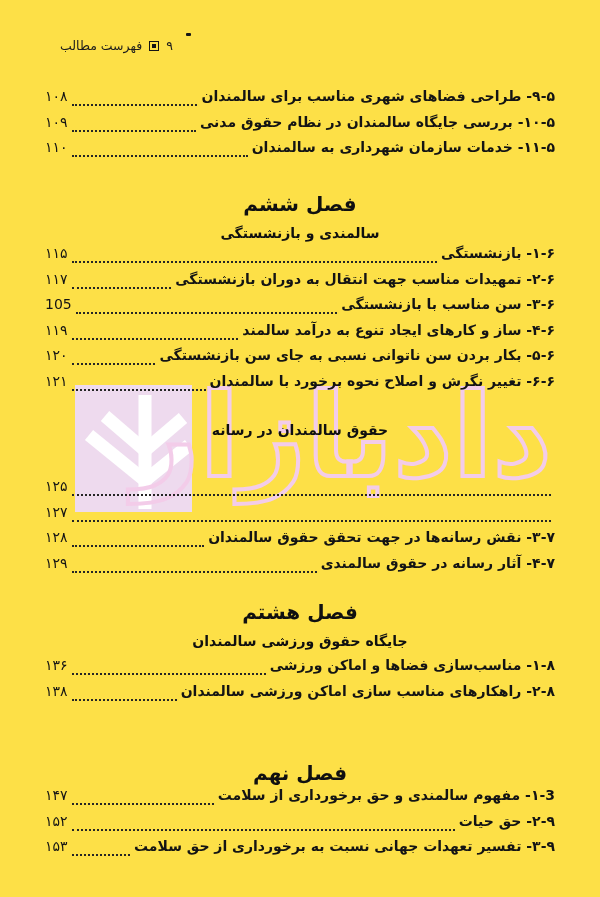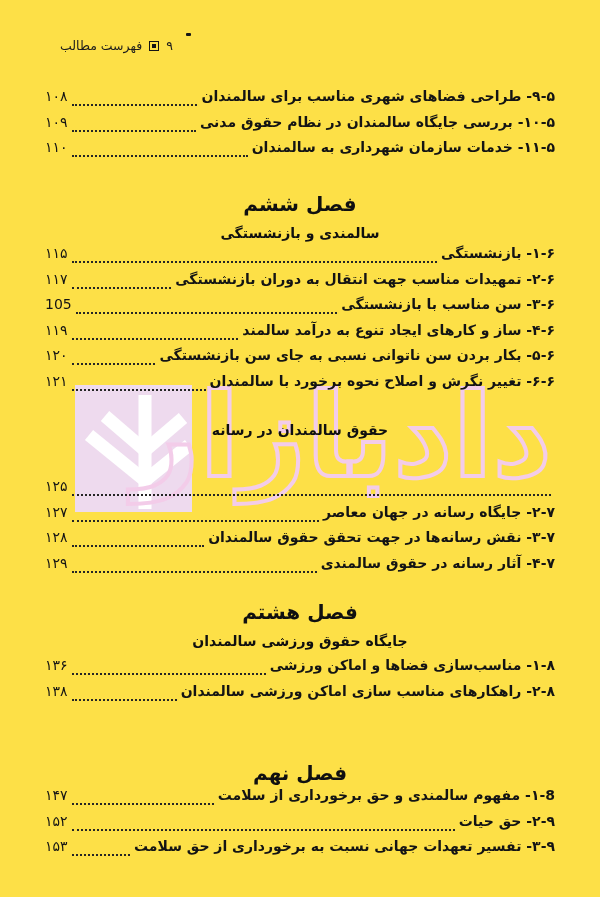--- a/index.html
+++ b/index.html
@@ -113,21 +113,20 @@
       </div>
       <div class="section" style="top: 416px;">
         <div class="subtitle">حقوق سالمندان در رسانه</div>
       </div>
       <div class="section" style="top: 474px;">
         <div class="row">
           <span class="d"></span>
           <span class="p">۱۲۵</span>
         </div>
         <div class="row">
-          <span class="t">۲-۷- جایگاه رسانه در جهان معاصر</span>
           <span class="d"></span>
           <span class="p">۱۲۷</span>
         </div>
         <div class="row">
           <span class="t">۳-۷- نقش رسانه‌ها در جهت تحقق حقوق سالمندان</span>
           <span class="d"></span>
           <span class="p">۱۲۸</span>
         </div>
         <div class="row">
           <span class="t">۴-۷- آثار رسانه در حقوق سالمندی</span>
@@ -149,21 +148,21 @@
           <span class="t">۲-۸- راهکارهای مناسب سازی اماکن ورزشی سالمندان</span>
           <span class="d"></span>
           <span class="p">۱۳۸</span>
         </div>
       </div>
       <div class="section" style="top: 759px;">
         <div class="chapter">فصل نهم</div>
       </div>
       <div class="section" style="top: 783px;">
         <div class="row">
-          <span class="t">۱-8- مفهوم سالمندی و حق برخورداری از سلامت</span>
+          <span class="t">۱-3- مفهوم سالمندی و حق برخورداری از سلامت</span>
           <span class="d"></span>
           <span class="p">۱۴۷</span>
         </div>
         <div class="row">
           <span class="t">۲-۹- حق حیات</span>
           <span class="d"></span>
           <span class="p">۱۵۲</span>
         </div>
         <div class="row">
           <span class="t">۳-۹- تفسیر تعهدات جهانی نسبت به برخورداری از حق سلامت</span>

